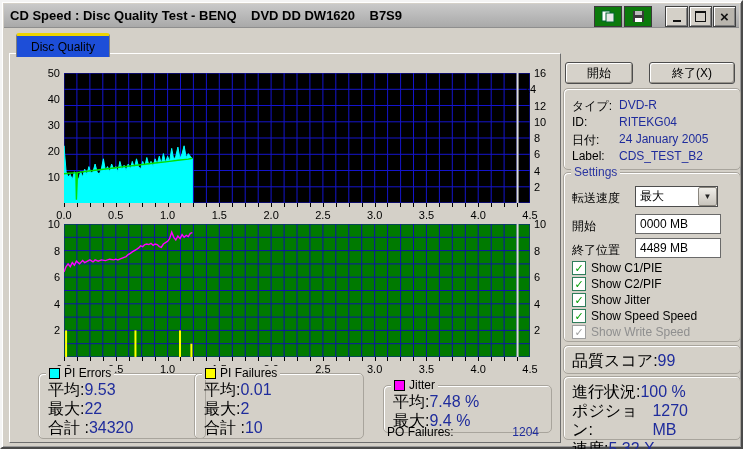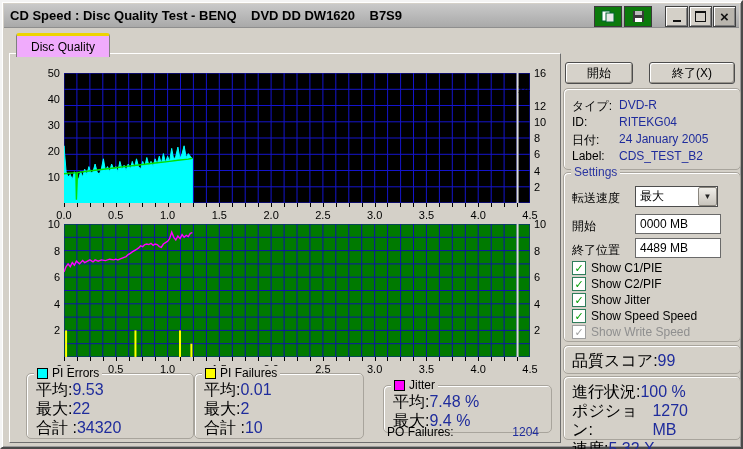--- a/index.html
+++ b/index.html
@@ -14,21 +14,21 @@
   .tb-btns{position:absolute;right:3px;top:2px;display:flex;align-items:center;}
   .icbtn{width:26px;height:19px;margin-right:2px;border:1px solid #3a3a3a;
     background:#0c7a0c;display:flex;align-items:center;justify-content:center;}
   .sysbtn{width:21px;height:19px;background:#d4d0c8;border:1px solid #404040;
     box-shadow:inset 1px 1px 0 #fff, inset -1px -1px 0 #808080;
     display:flex;align-items:center;justify-content:center;
     font-size:12px;font-weight:bold;color:#111;margin-left:1px;}
   .sysbtn.close{background:#b9b5ad;font-size:15px;}
   .minbar{width:8px;height:2px;background:#111;margin-top:9px;}
   .maxbox{width:9px;height:8px;border:1px solid #111;border-top-width:2px;}
-  .tab{position:absolute;left:14px;top:31px;width:92px;height:21px;background:#f0abfc;
+  .tab{position:absolute;left:14px;top:31px;width:92px;height:21px;background:#1d4ed8;
     border:1px solid #808080;border-bottom:none;border-radius:3px 3px 0 0;
     border-top:3px solid #EDD400;z-index:3;
     display:flex;align-items:center;justify-content:center;font-size:12px;color:#000;}
   .tabpanel{position:absolute;left:7px;top:51px;width:550px;height:388px;background:#D4D0C8;
     border:1px solid;border-color:#fff #6e6e6e #6e6e6e #fff;z-index:1;}
   .charts{position:absolute;left:0;top:0;width:743px;height:449px;pointer-events:none;z-index:2;}
   .plot{position:absolute;}
   .axlabel{position:absolute;font-size:11px;color:#000;}
   .tickstrip{position:absolute;left:62px;width:466px;height:4px;
     background:repeating-linear-gradient(to right,#000 0,#000 1px,transparent 1px,transparent 12.94px);}
@@ -111,21 +111,21 @@
         <polygon points="0,130 0.0,72.8 2.1,98.8 4.1,104.0 6.2,101.4 8.3,106.6 10.4,98.8 12.4,102.7 14.5,106.6 16.6,98.8 18.6,104.0 20.7,96.2 22.8,101.4 24.9,93.6 26.9,100.1 29.0,98.8 31.1,91.0 33.1,98.8 35.2,101.4 37.3,96.2 39.4,85.8 41.4,97.5 43.5,93.6 45.6,98.8 47.6,91.0 49.7,96.2 51.8,93.6 53.8,98.8 55.9,88.4 58.0,96.2 60.1,92.3 62.1,97.5 64.2,91.0 66.3,96.2 68.3,88.4 70.4,94.9 72.5,85.8 74.6,93.6 76.6,96.2 78.7,88.4 80.8,93.6 82.8,84.5 84.9,92.3 87.0,88.4 89.1,93.6 91.1,85.8 93.2,91.0 95.3,83.2 97.3,91.0 99.4,80.6 101.5,89.7 103.6,83.2 105.6,88.4 107.7,75.4 109.8,87.1 111.8,83.2 113.9,74.1 116.0,85.8 118.1,80.6 120.1,72.8 122.2,84.5 124.3,80.6 126.3,83.2 128.4,85.8 128.4,130" fill="#00FFFF" stroke="#00FFFF"></polygon>
         <polyline points="0.0,100.8 5.2,100.3 10.4,99.9 11.9,99.8 12.4,126.8 13.5,99.5 20.7,98.5 31.1,97.3 41.4,96.0 51.8,94.8 62.1,93.4 72.5,92.2 82.8,91.0 93.2,89.8 103.6,88.6 113.9,87.3 124.3,86.1 128.4,85.3 " fill="none" stroke="#00E000" stroke-width="1.4"></polyline>
         <line x1="453.5733333333333" y1="0" x2="453.5733333333333" y2="130" stroke="#DBDBDB" stroke-width="2"></line>
       </svg>
       <span class="axlabel" style="left: 30px; top: 65px; width: 28px; text-align: right;">50</span>
       <span class="axlabel" style="left: 30px; top: 91px; width: 28px; text-align: right;">40</span>
       <span class="axlabel" style="left: 30px; top: 117px; width: 28px; text-align: right;">30</span>
       <span class="axlabel" style="left: 30px; top: 143px; width: 28px; text-align: right;">20</span>
       <span class="axlabel" style="left: 30px; top: 169px; width: 28px; text-align: right;">10</span>
       <span class="axlabel" style="left: 532px; top: 65px; width: 24px; text-align: left;">16</span>
-      <span class="axlabel" style="left: 504px; top: 81.25px; width: 24px; text-align: right;">14</span>
+      <span class="axlabel" style="left: 522px; top: 81.25px; width: 24px; text-align: left;">14</span>
       <span class="axlabel" style="left: 532px; top: 97.5px; width: 24px; text-align: left;">12</span>
       <span class="axlabel" style="left: 532px; top: 113.75px; width: 24px; text-align: left;">10</span>
       <span class="axlabel" style="left: 532px; top: 130px; width: 24px; text-align: left;">8</span>
       <span class="axlabel" style="left: 532px; top: 146.25px; width: 24px; text-align: left;">6</span>
       <span class="axlabel" style="left: 532px; top: 162.5px; width: 24px; text-align: left;">4</span>
       <span class="axlabel" style="left: 532px; top: 178.75px; width: 24px; text-align: left;">2</span>
       <span class="axlabel" style="left: 47px; top: 207px; width: 30px; text-align: center;">0.0</span>
       <span class="axlabel" style="left: 98.7778px; top: 207px; width: 30px; text-align: center;">0.5</span>
       <span class="axlabel" style="left: 150.556px; top: 207px; width: 30px; text-align: center;">1.0</span>
       <span class="axlabel" style="left: 202.333px; top: 207px; width: 30px; text-align: center;">1.5</span>
@@ -160,21 +160,21 @@
       <span class="axlabel" style="left: 150.556px; top: 361px; width: 30px; text-align: center;">1.0</span>
       <span class="axlabel" style="left: 202.333px; top: 361px; width: 30px; text-align: center;">1.5</span>
       <span class="axlabel" style="left: 254.111px; top: 361px; width: 30px; text-align: center;">2.0</span>
       <span class="axlabel" style="left: 305.889px; top: 361px; width: 30px; text-align: center;">2.5</span>
       <span class="axlabel" style="left: 357.667px; top: 361px; width: 30px; text-align: center;">3.0</span>
       <span class="axlabel" style="left: 409.444px; top: 361px; width: 30px; text-align: center;">3.5</span>
       <span class="axlabel" style="left: 461.222px; top: 361px; width: 30px; text-align: center;">4.0</span>
       <span class="axlabel" style="left: 513px; top: 361px; width: 30px; text-align: center;">4.5</span>
     </div>
 
-  <div class="groupbox" style="left:24px;top:371px;width:166px;height:64px;z-index:4;">
+  <div class="groupbox" style="left:36px;top:371px;width:166px;height:64px;z-index:4;">
     <div class="statlegend">
       <span class="sq" style="background: rgb(0, 255, 255);"></span>
       <span>PI Errors</span>
     </div>
     <div style="margin-top:6px;">
       <div class="statrow">
           <span class="lab">平均:</span>
           <span class="val">9.53</span>
         </div>
       <div class="statrow">

